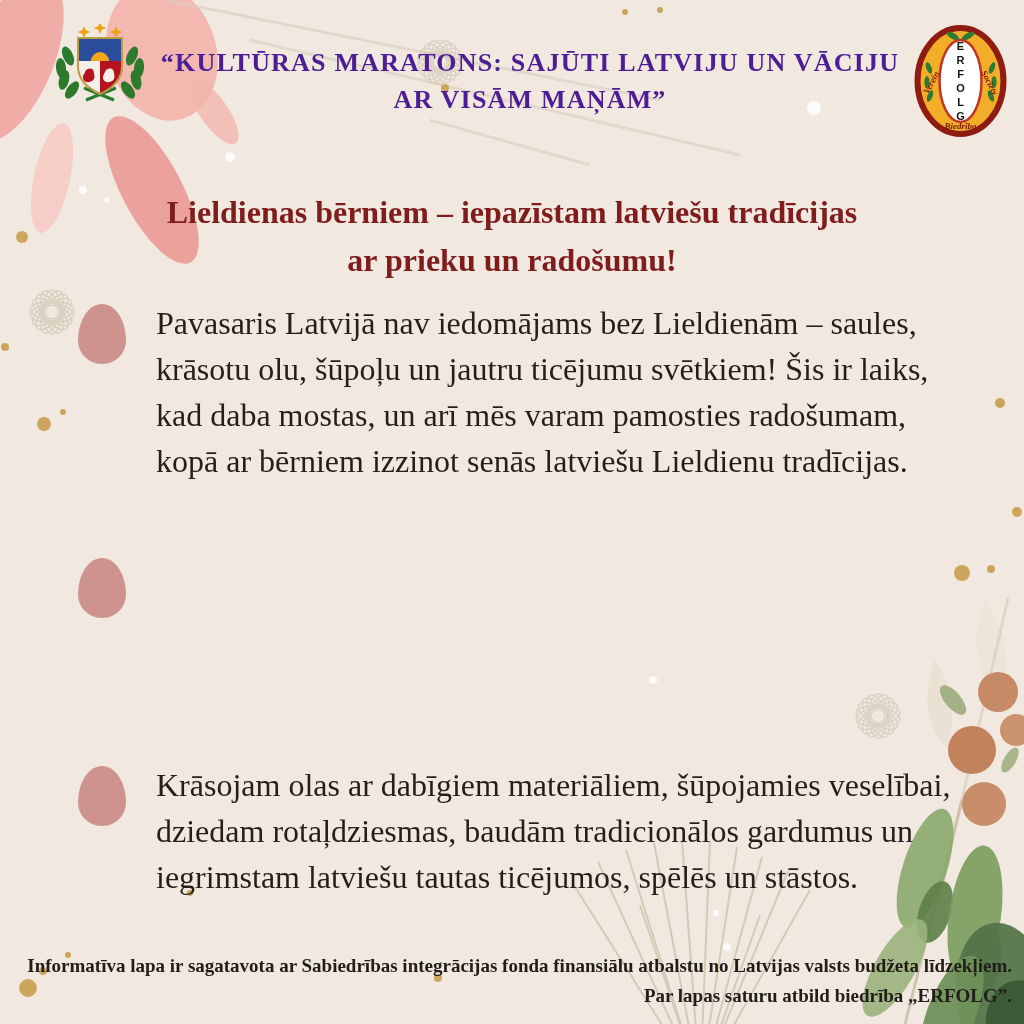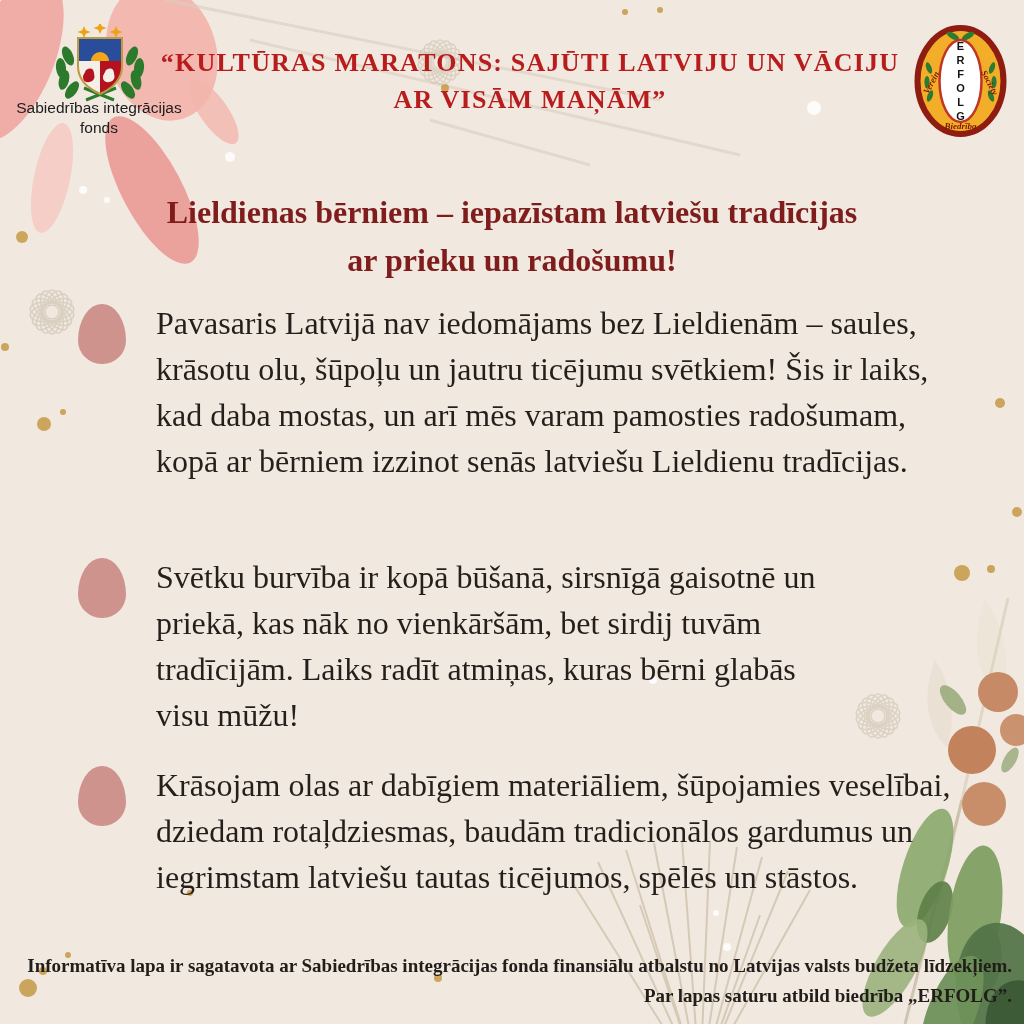--- a/index.html
+++ b/index.html
@@ -12,21 +12,21 @@
   .layer { position:absolute; z-index:2; }
 
   
   .sif-logo { left:44px; top:24px; width:112px; height:78px; }
   .sif-label {
     left:6px; top:98px; width:186px; text-align:center;
     font-family:"Liberation Sans", sans-serif; font-size:15.5px; line-height:1.3; color:#1c1c1c;
   }
   .title {
     left:150px; top:44px; width:760px; text-align:center;
-    font-weight:bold; font-size:26px; line-height:1.44; letter-spacing:1.2px; color:#b91c1c;
+    font-weight:bold; font-size:26px; line-height:1.44; letter-spacing:1.2px; color:#4c1d95;
   }
   .erfolg { right:16px; top:24px; width:95px; height:114px; }
   .erfolg svg { position:absolute; left:0; top:0; }
   .erfolg-letters {
     position:absolute; left:0; top:17px; width:95px; height:82px;
     display:flex; align-items:center; justify-content:center;
     writing-mode:vertical-lr; text-orientation:upright;
     font-family:"Liberation Sans", sans-serif; font-weight:bold; font-size:11px;
     letter-spacing:2px; color:#141414;
   }
@@ -186,21 +186,20 @@
       <path d="M42,76 L72,64 M70,76 L40,64" stroke="#2c7a2c" stroke-width="3" fill="none"></path>
     </g>
     <path d="M34,14 H78 V42 Q78,60 56,70 Q34,60 34,42 Z" fill="#2a4d9b"></path>
     <circle cx="56" cy="37" r="9" fill="#f2a71b"></circle>
     <path d="M34,37 H56 V69 Q34,59 34,42 Z" fill="#f4f0e8"></path>
     <path d="M56,37 H78 V42 Q78,59 56,69 Z" fill="#b5121f"></path>
     <path d="M42,46 q7,-4 8,3 q2,8 -4.5,9 q-7,1 -6.5,-6 z" fill="#b5121f"></path>
     <path d="M62,46 q7,-4 8,3 q2,8 -4.5,9 q-7,1 -6.5,-6 z" fill="#f4f0e8"></path>
     <path d="M34,14 H78 V42 Q78,60 56,70 Q34,60 34,42 Z" fill="none" stroke="#bf9b3f" stroke-width="2"></path>
   </svg>
-  <div class="layer sif-label">Sabiedrības integrācijas fonds</div>
 
   <div class="layer title">“KULTŪRAS MARATONS: SAJŪTI LATVIJU UN VĀCIJU AR VISĀM MAŅĀM”</div>
 
   <div class="layer erfolg">
     <svg width="95" height="114" viewBox="0 0 95 114">
       <ellipse cx="47.5" cy="57" rx="43" ry="53" fill="#f2ae29" stroke="#8e1c10" stroke-width="6"></ellipse>
       <g fill="#2f7a33">
         <ellipse cx="40" cy="12" rx="3" ry="7" transform="rotate(-60 40 12)"></ellipse>
         <ellipse cx="55" cy="12" rx="3" ry="7" transform="rotate(60 55 12)"></ellipse>
         <ellipse cx="16" cy="44" rx="2.6" ry="6" transform="rotate(-20 16 44)"></ellipse>
@@ -221,21 +220,20 @@
   </div>
 
   <div class="layer heading">Lieldienas bērniem – iepazīstam latviešu tradīcijas ar prieku un radošumu!</div>
 
   <div class="item item-1">
     <span class="egg"></span>
     <p class="text">Pavasaris Latvijā nav iedomājams bez Lieldienām – saules, krāsotu olu, šūpoļu un jautru ticējumu svētkiem! Šis ir laiks, kad daba mostas, un arī mēs varam pamosties radošumam, kopā ar bērniem izzinot senās latviešu Lieldienu tradīcijas.</p>
   </div>
   <div class="item item-2">
     <span class="egg"></span>
-    <p class="text">Svētku burvība ir kopā būšanā, sirsnīgā gaisotnē un priekā, kas nāk no vienkāršām, bet sirdij tuvām tradīcijām. Laiks radīt atmiņas, kuras bērni glabās visu mūžu!</p>
   </div>
   <div class="item item-3">
     <span class="egg"></span>
     <p class="text">Krāsojam olas ar dabīgiem materiāliem, šūpojamies veselībai, dziedam rotaļdziesmas, baudām tradicionālos gardumus un iegrimstam latviešu tautas ticējumos, spēlēs un stāstos.</p>
   </div>
 
   <div class="layer footer">Informatīva lapa ir sagatavota ar Sabiedrības integrācijas fonda finansiālu atbalstu no Latvijas valsts budžeta līdzekļiem. Par lapas saturu atbild biedrība „ERFOLG”.</div>
 
 </div>
 

